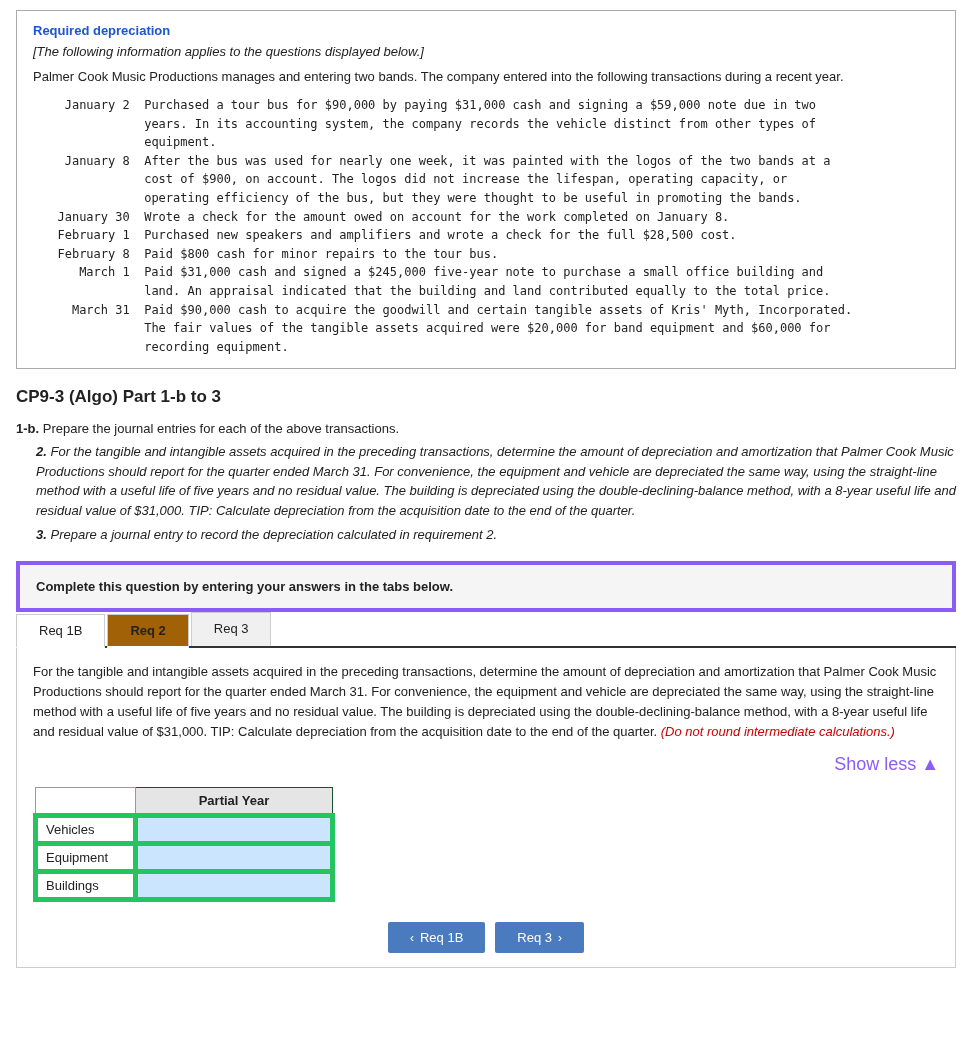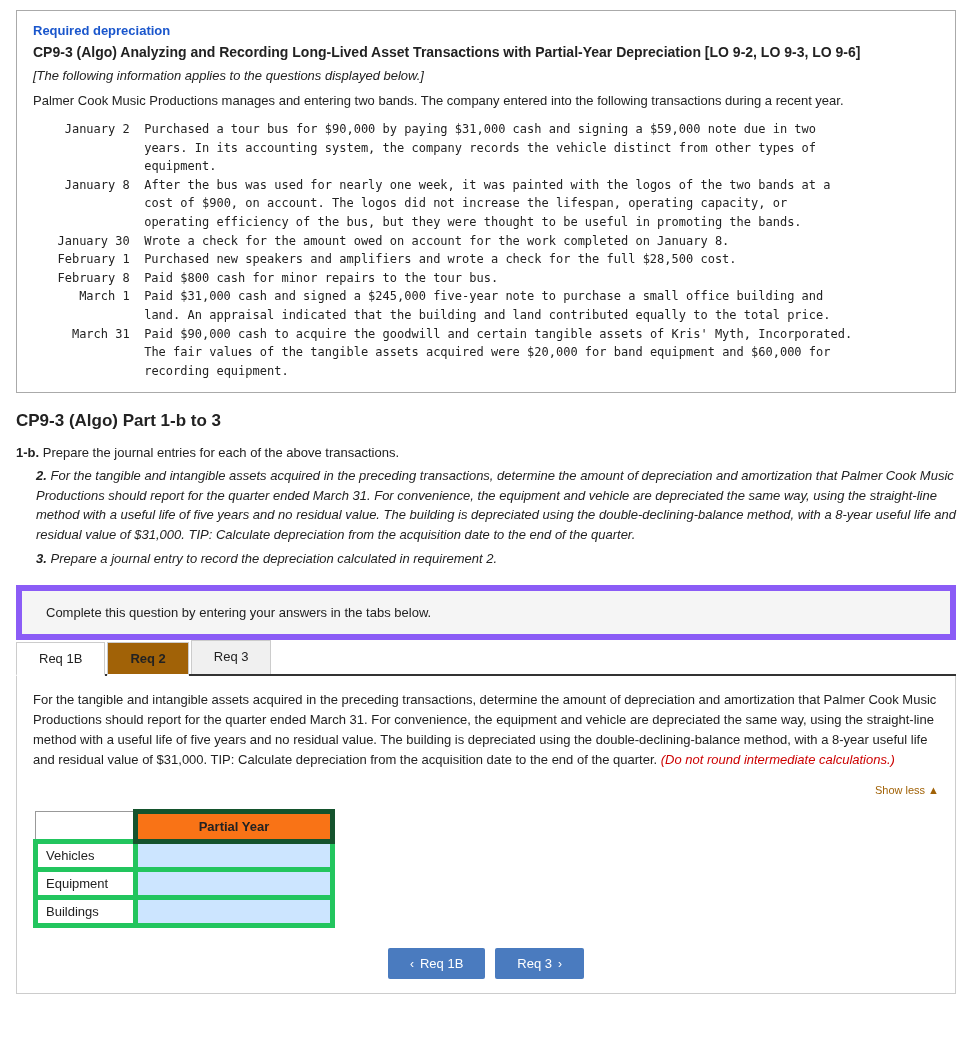--- a/index.html
+++ b/index.html
@@ -74,24 +74,24 @@
       margin-left: 20px;
       margin-bottom: 5px;
       font-size: 13px;
       line-height: 1.5;
       font-style: italic;
     }
 
     
     .complete-question-box {
       background: #f5f5f5;
-      border: 6px solid #8b5cf6;
-      padding: 14px 24px;
+      border: 4px solid #8b5cf6;
+      padding: 14px 16px;
       margin-bottom: 0;
-      font-weight: normal;
+      font-weight: bold;
       font-size: 13px;
     }
 
     
     .tabs-row {
       display: flex;
       border-bottom: 2px solid #333;
       margin-bottom: 0;
     }
 
@@ -130,37 +130,37 @@
       color: #cc0000;
       font-style: italic;
     }
 
     .show-less-row {
       text-align: right;
       margin-bottom: 12px;
     }
 
     .show-less-btn {
-      color: #a16207;
+      color: #8b5cf6;
       cursor: pointer;
-      font-size: 11px;
+      font-size: 18px;
       background: none;
       border: none;
       text-decoration: none;
     }
 
     
     .depreciation-table {
       border-collapse: collapse;
       margin-bottom: 20px;
     }
 
     .depreciation-table th {
-      background: #f97316;
-      border: 5px solid #14532d;
+      background: #e5e5e5;
+      border: 1px solid #14532d;
       padding: 5px 10px;
       text-align: center;
       font-size: 13px;
       font-weight: bold;
     }
 
     .depreciation-table td {
       border: 5px solid #22c55e;
       padding: 4px 8px;
       font-size: 13px;
@@ -209,23 +209,20 @@
       font-size: 12px;
     }
   </style>
 </head>
 <body>
 
 <div class="page-wrapper">
 
   <div class="required-info-box">
     <div class="required-info-label">Required depreciation</div>
-    <div class="required-info-title">
-      CP9-3 (Algo) Analyzing and Recording Long-Lived Asset Transactions with Partial-Year Depreciation [LO 9-2, LO 9-3, LO 9-6]
-    </div>
     <div class="required-info-italic">[The following information applies to the questions displayed below.]</div>
     <div class="required-info-desc">Palmer Cook Music Productions manages and entering two bands. The company entered into the following transactions during a recent year.</div>
     <div class="transactions-table">
 <pre style="font-family: monospace; font-size: 12px; line-height: 1.55; background: none; border: none; white-space: pre-wrap;">   January 2  Purchased a tour bus for $90,000 by paying $31,000 cash and signing a $59,000 note due in two
               years. In its accounting system, the company records the vehicle distinct from other types of
               equipment.
    January 8  After the bus was used for nearly one week, it was painted with the logos of the two bands at a
               cost of $900, on account. The logos did not increase the lifespan, operating capacity, or
               operating efficiency of the bus, but they were thought to be useful in promoting the bands.
   January 30  Wrote a check for the amount owed on account for the work completed on January 8.

